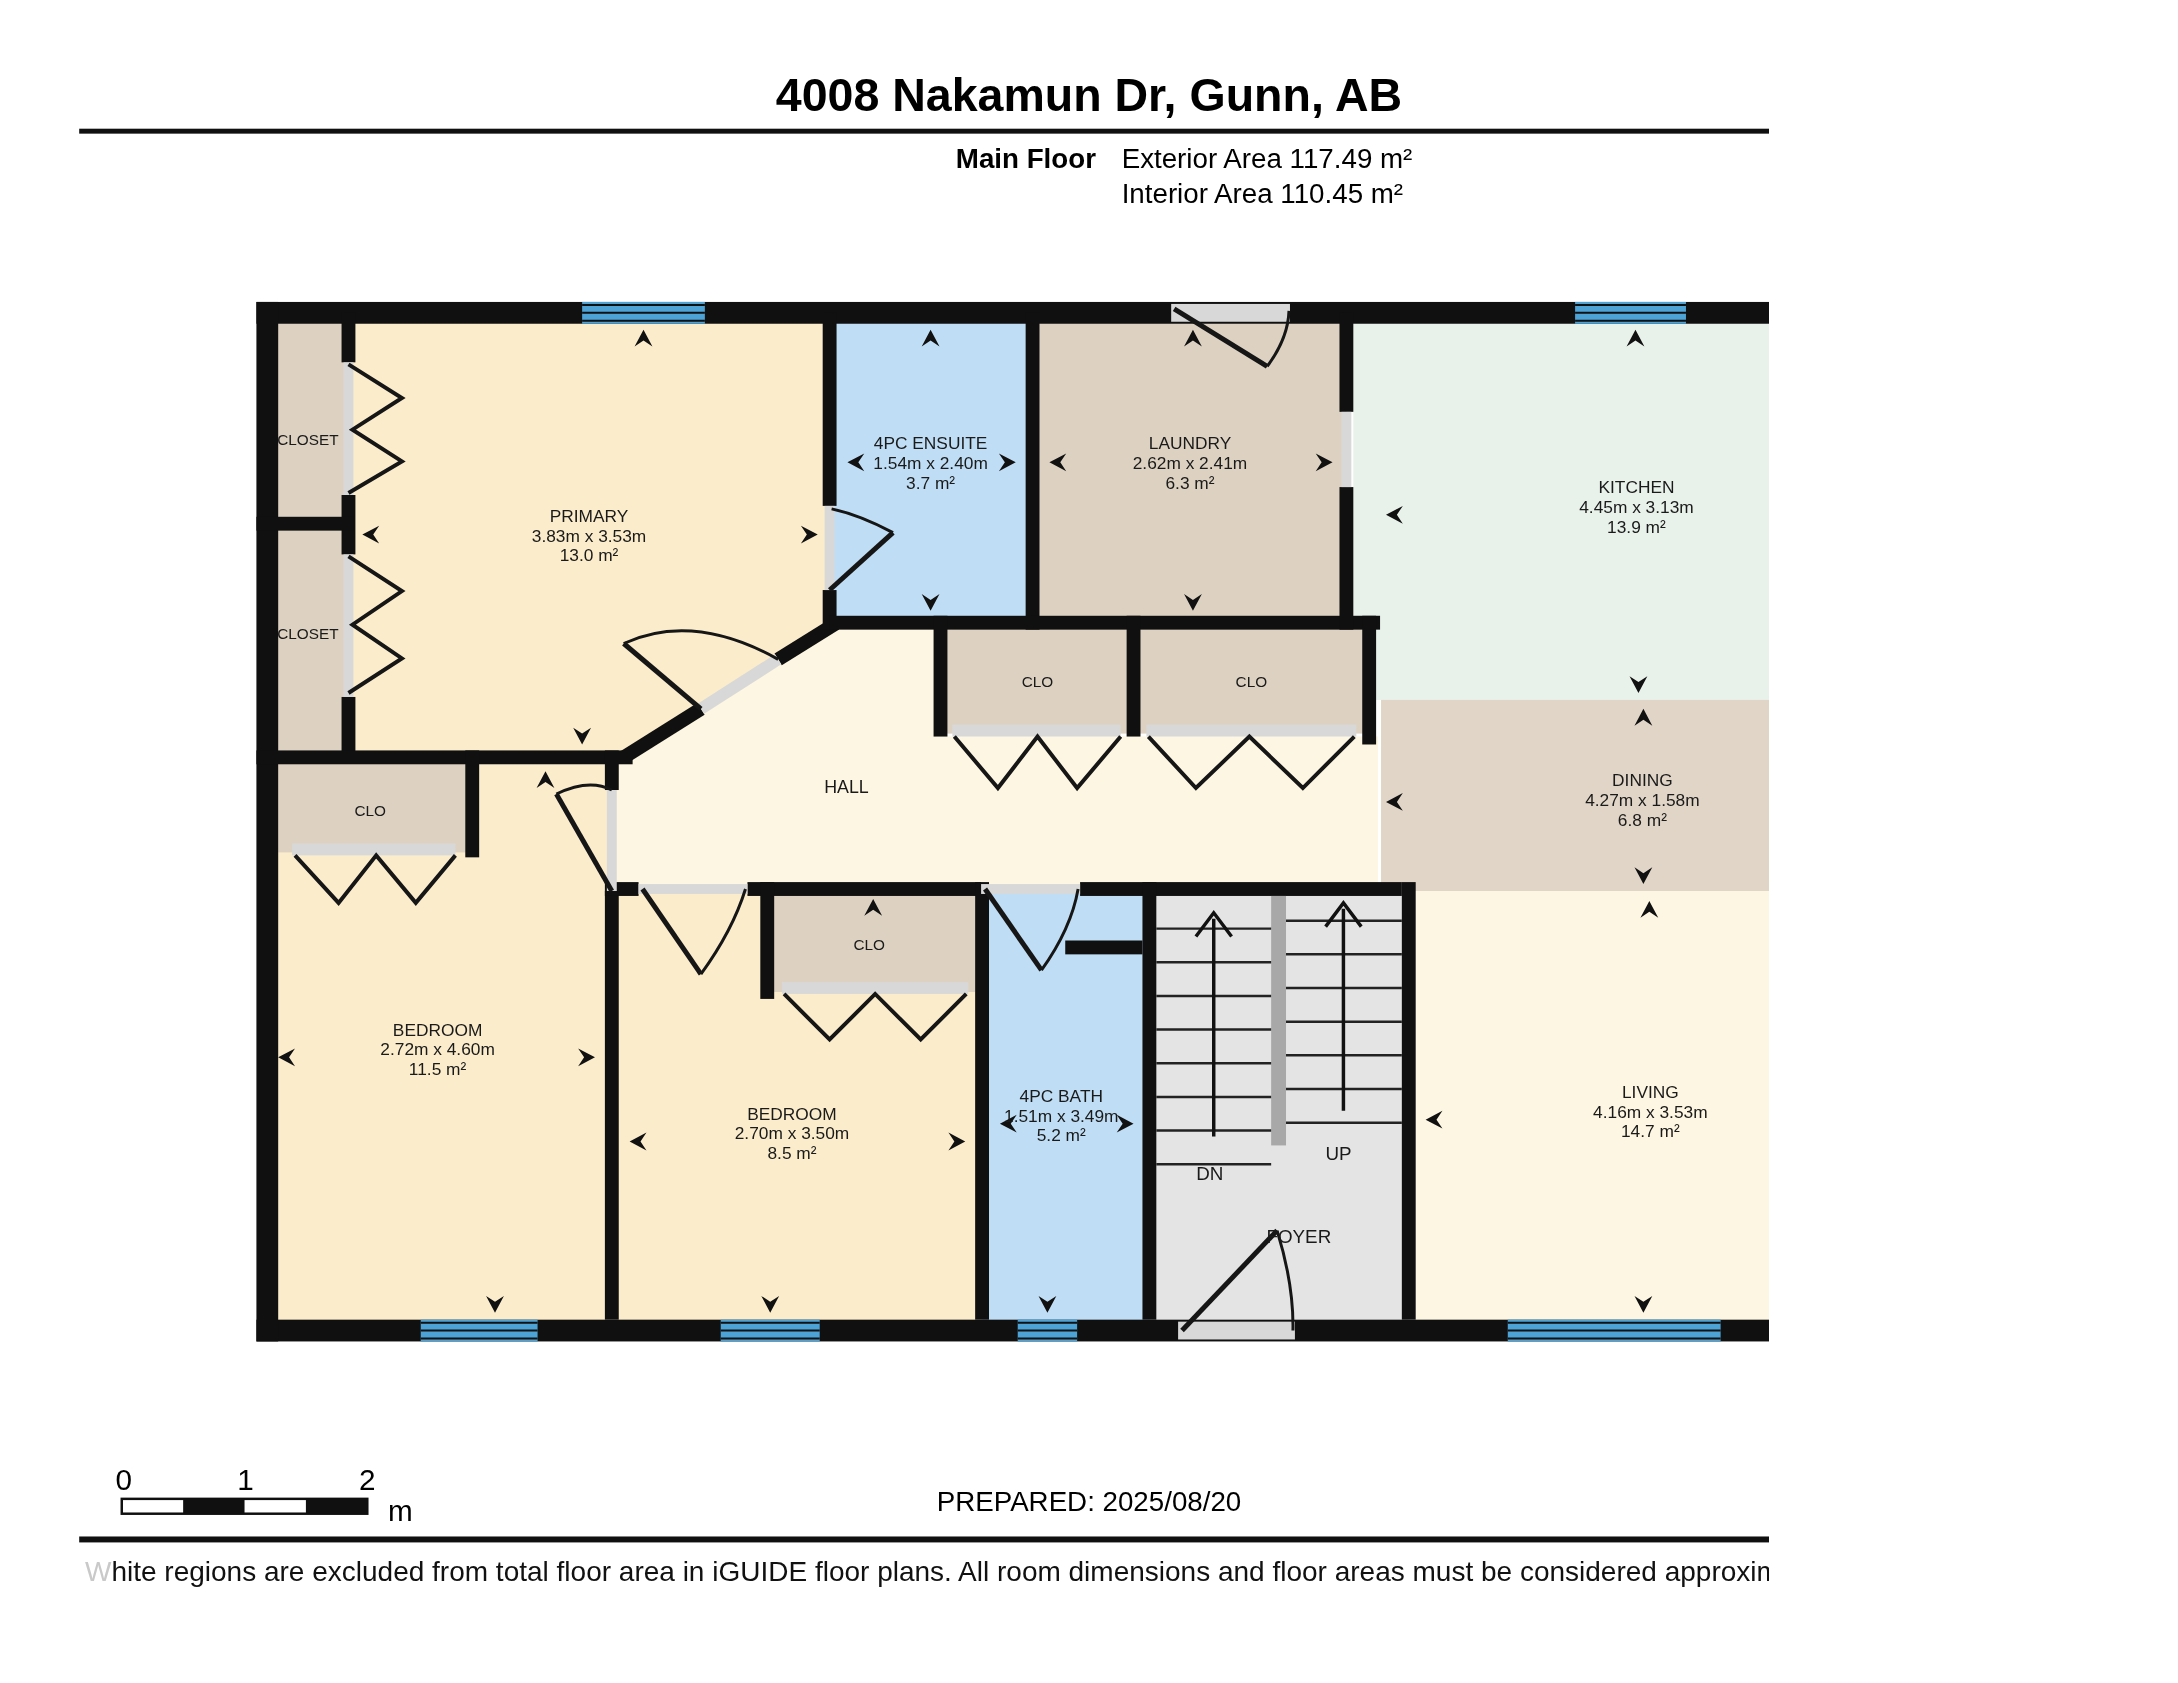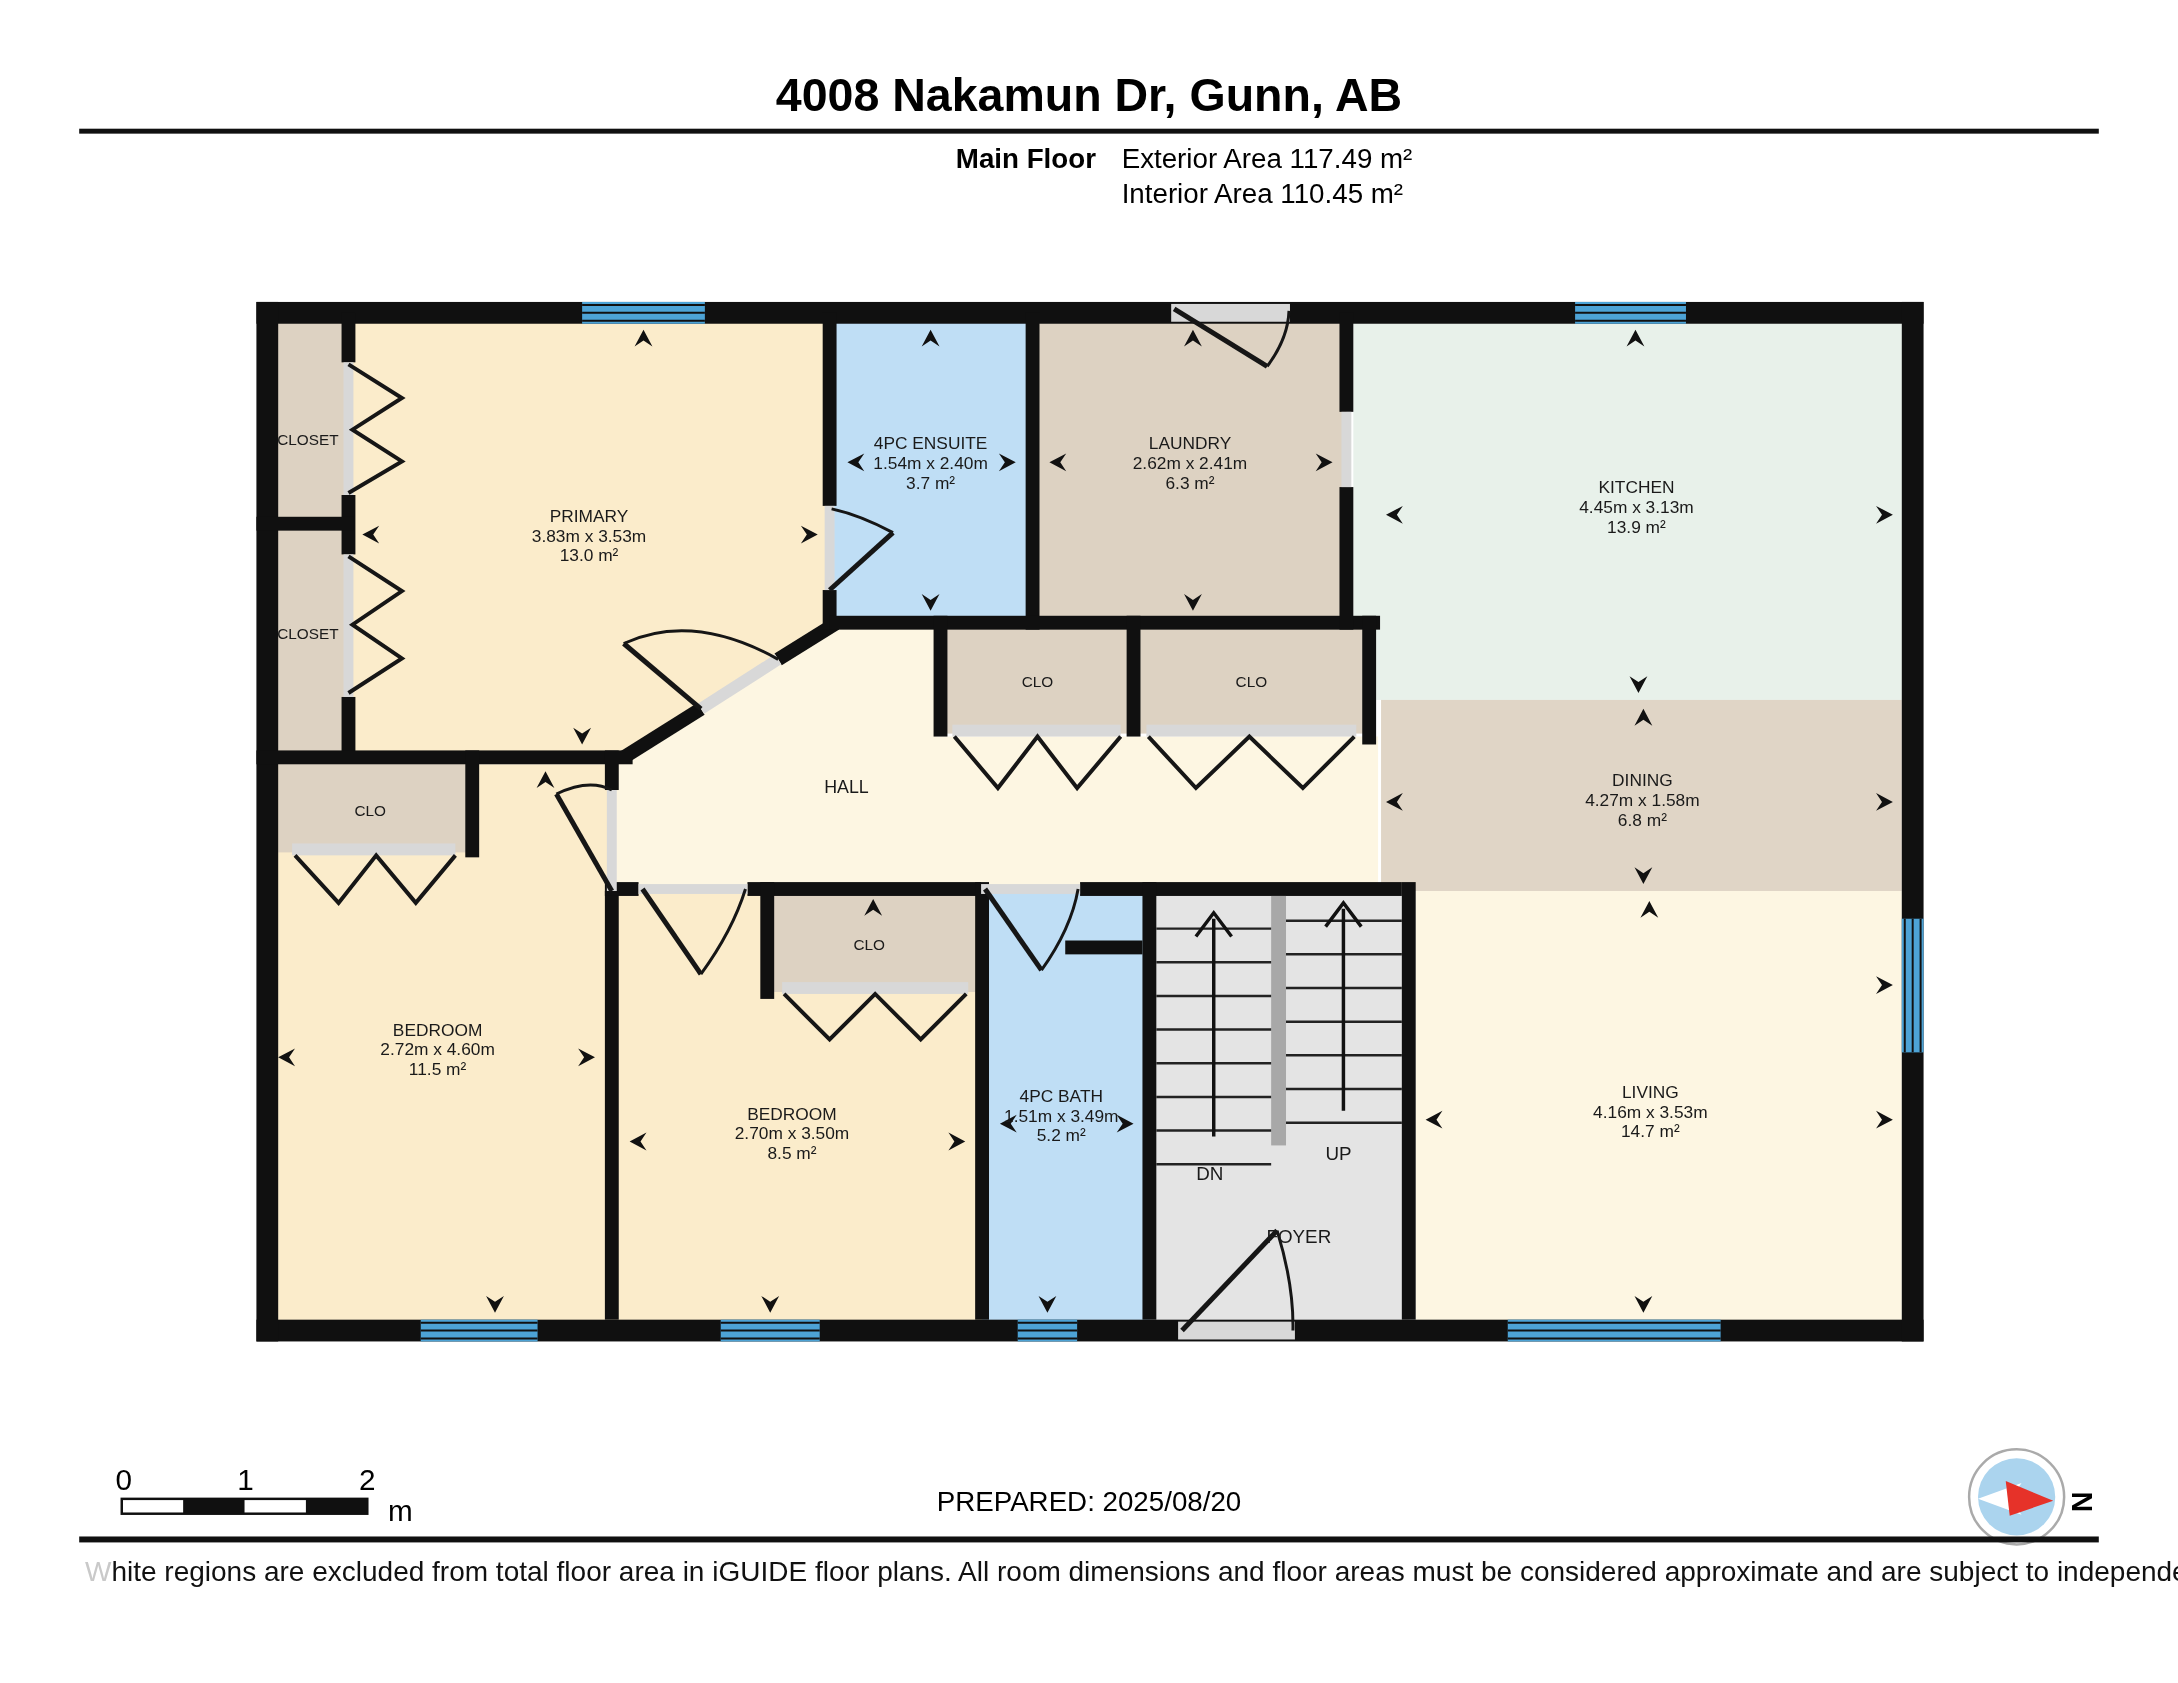--- a/index.html
+++ b/index.html
@@ -2,21 +2,21 @@
 <html style="--wall: #101010; --cream: #fbeccb; --cream-light: #fdf6e2; --blue-room: #bfdef5; --tan: #ddd2c2; --dining-tan: #e0d5c6; --mint: #e8f1ea; --stair-gray: #e4e4e4; --divider-gray: #a8a8a8; --opening-gray: #d8d8d8; --window-blue: #4da3d6; --compass-blue: #abd4ee; --needle-red: #e63229;"><head>
 <meta charset="utf-8">
 <style>
   :root{
     --wall:#101010; --cream:#fbeccb; --cream-light:#fdf6e2; --blue-room:#bfdef5;
     --tan:#ddd2c2; --dining-tan:#e0d5c6; --mint:#e8f1ea; --stair-gray:#e4e4e4;
     --divider-gray:#a8a8a8; --opening-gray:#d8d8d8; --window-blue:#4da3d6;
     --compass-blue:#abd4ee; --needle-red:#e63229; --ink:#1a1a1a;
   }
   html,body{margin:0;padding:0;background:#ffffff;}
-  #page{position:relative;width:2178px;height:1683px;background:#fff;
+  #page{position:relative;width:1769px;height:1683px;background:#fff;
         font-family:"Liberation Sans", sans-serif;overflow:hidden;}
   svg{position:absolute;left:0;top:0;}
   .wall{fill:var(--wall);}
   .wallline{stroke:var(--wall);stroke-width:14;fill:none;}
   .opening{fill:var(--opening-gray);}
   .leaf{stroke:#161616;stroke-width:5;fill:none;}
   .arc{stroke:#161616;stroke-width:3;fill:none;}
   .bifold{stroke:#161616;stroke-width:4;fill:none;stroke-linejoin:miter;}
   .tread{stroke:#222;stroke-width:2.5;}
   .stair-arrow{stroke:#111;stroke-width:3.5;fill:none;}

